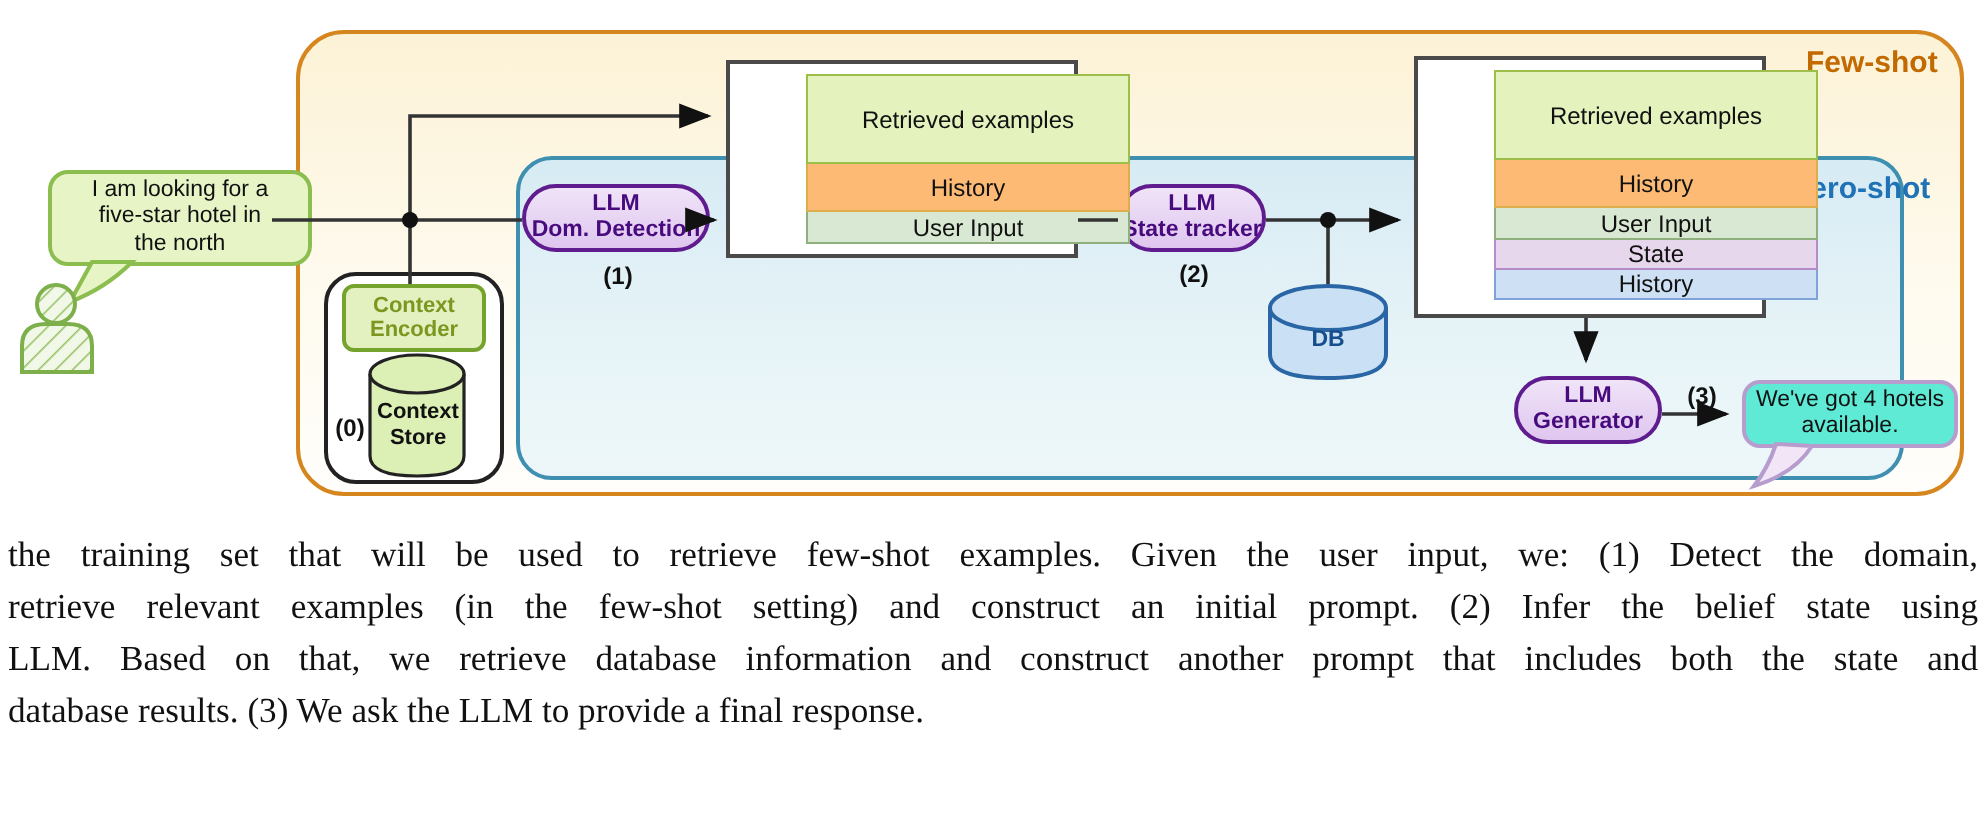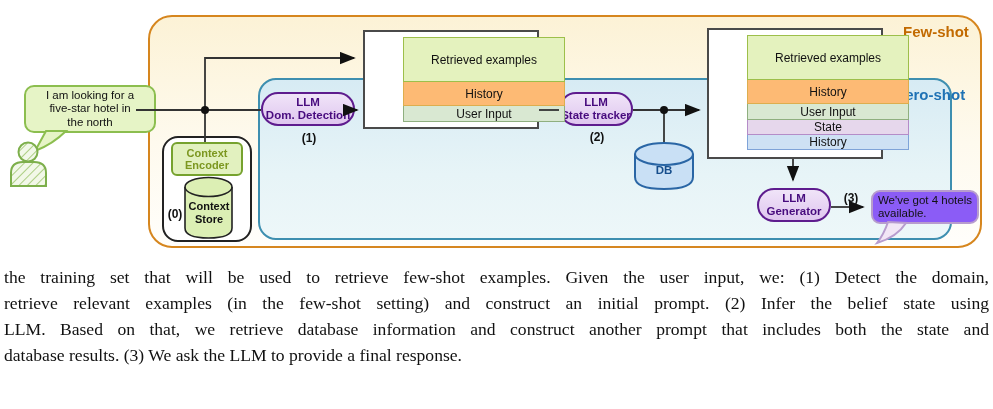--- a/index.html
+++ b/index.html
@@ -13,23 +13,23 @@
            background:linear-gradient(180deg,#FCF2D6 0%,#FEFAEE 55%,#FFFEFB 100%);z-index:1;}
   .zeroshot{left:258px;top:78px;width:694px;height:162px;border:2px solid #3E8FB0;border-radius:18px;
            background:linear-gradient(180deg,#D7EBF4 0%,#E7F4F7 60%,#EDF7F9 100%);z-index:2;}
   .fewshot-label{left:903px;top:23px;width:76px;font-size:15px;font-weight:bold;color:#C26A00;z-index:3;}
   .zeroshot-label{left:896px;top:86px;width:82px;font-size:15px;font-weight:bold;color:#1F72B5;z-index:3;}
 
   
   .bubble-user{left:24px;top:85px;width:132px;height:48px;background:#E6F4C6;border:2px solid #8CBE4F;
                border-radius:10px;z-index:3;display:flex;align-items:center;justify-content:center;
                font-size:11.5px;line-height:13.5px;color:#111;text-align:center;}
-  .bubble-out{left:871px;top:190px;width:108px;height:34px;background:#8b5cf6;border:2px solid #B79CCE;
+  .bubble-out{left:871px;top:190px;width:108px;height:34px;background:#5eead4;border:2px solid #B79CCE;
               border-radius:9px;z-index:3;display:flex;align-items:center;justify-content:center;
-              font-size:11.5px;line-height:13px;color:#111;}
+              font-size:11.5px;line-height:13px;color:#111;text-align:center;}
 
   
   .llmbox{background:linear-gradient(180deg,#F0E4F8 0%,#DFC6EF 100%);border:2.5px solid #5E1C8E;border-radius:17px;
           z-index:3;display:flex;align-items:center;justify-content:center;text-align:center;
           font-size:11.5px;line-height:13px;font-weight:bold;color:#470B7E;}
   .llm-dom{left:261px;top:92px;width:94px;height:34px;}
   .llm-state{left:559px;top:92px;width:74px;height:34px;}
   .llm-gen{left:757px;top:188px;width:74px;height:34px;}
   .steplbl{font-size:12px;font-weight:bold;color:#111;z-index:3;text-align:center;}
 

